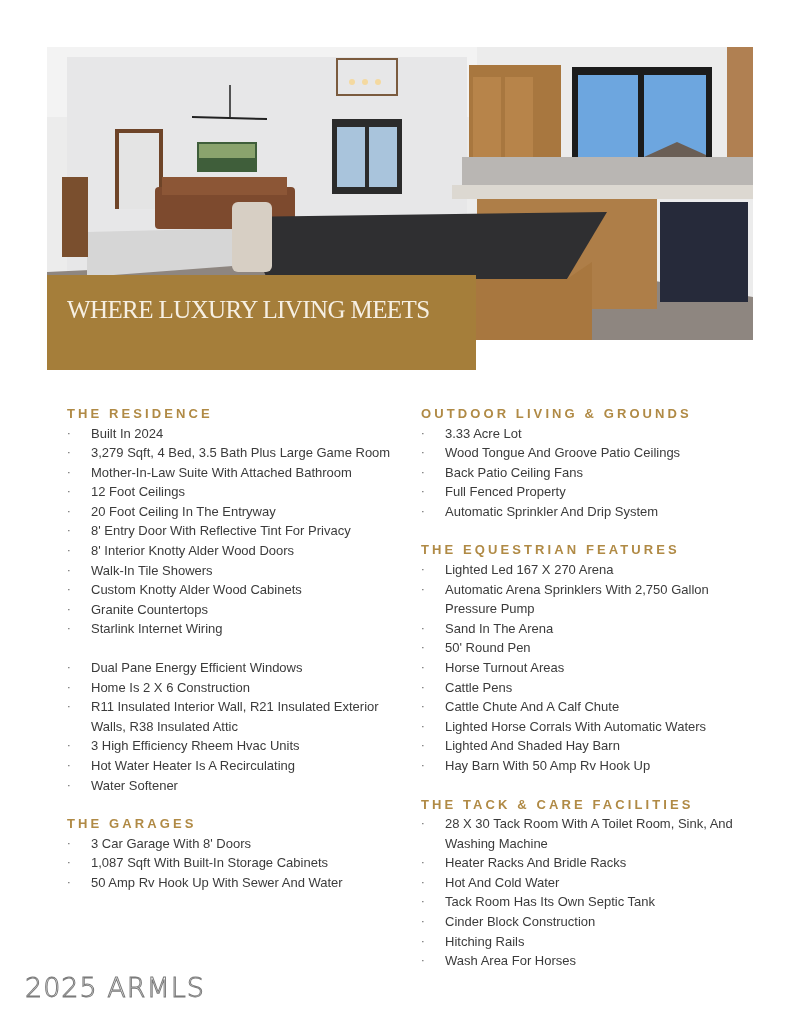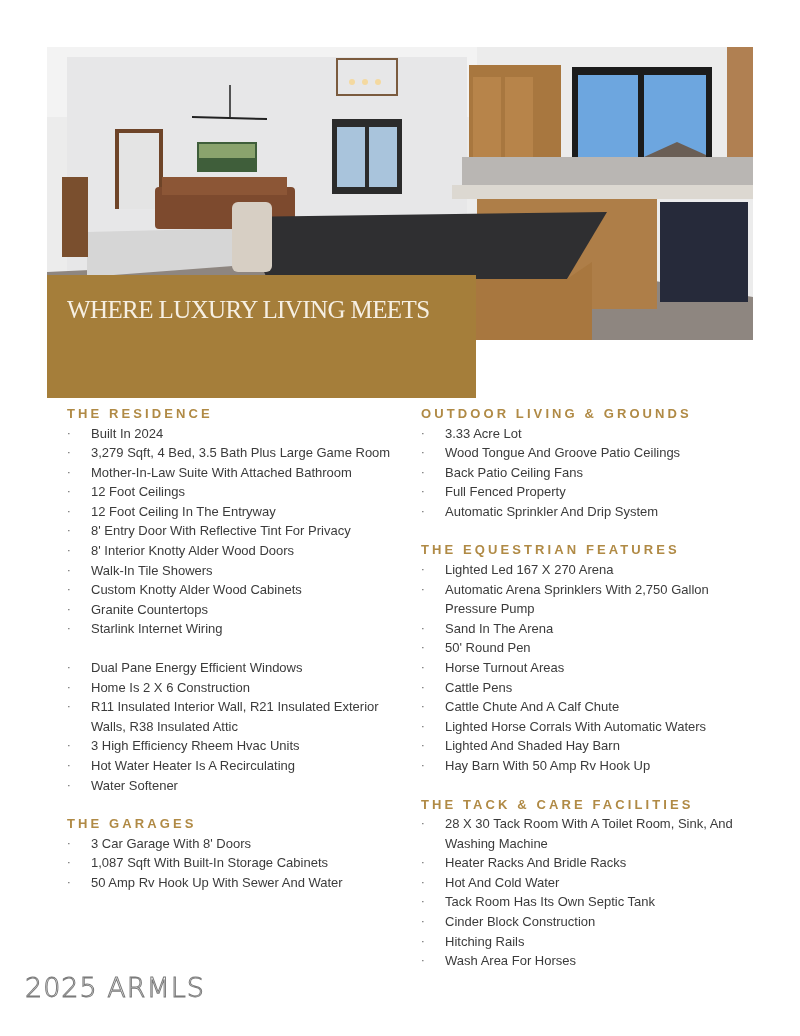--- a/index.html
+++ b/index.html
@@ -6,21 +6,21 @@
   html, body { width: 800px; height: 1036px; background: #ffffff; overflow: hidden; }
   body { position: relative; font-family: "Liberation Sans", sans-serif; color: #3a3a3a; }
 
   .photo {
     position: absolute; left: 47px; top: 47px; width: 706px; height: 293px;
     overflow: hidden; background: #e9e9e9;
   }
   .photo svg { display: block; width: 100%; height: 100%; }
 
   .banner {
-    position: absolute; left: 47px; top: 275px; width: 429px; height: 123px;
+    position: absolute; left: 47px; top: 275px; width: 429px; height: 95px;
     background: #a57e3a;
     padding: 17px 0 0 20px;
   }
   .banner-line {
     font-family: "Liberation Serif", serif;
     color: #f6efe2;
     font-size: 25px;
     letter-spacing: -0.6px;
     line-height: 36px;
     white-space: nowrap;
@@ -131,21 +131,21 @@
 </div>
 
 <div class="col left" id="col-left">
     <div class="section">
       <div class="section-title">THE RESIDENCE</div>
       <ul class="items">
         <li class="item"><span class="bullet">·</span><span>Built In 2024</span></li>
         <li class="item"><span class="bullet">·</span><span>3,279 Sqft, 4 Bed, 3.5 Bath Plus Large Game Room</span></li>
         <li class="item"><span class="bullet">·</span><span>Mother-In-Law Suite With Attached Bathroom</span></li>
         <li class="item"><span class="bullet">·</span><span>12 Foot Ceilings</span></li>
-        <li class="item"><span class="bullet">·</span><span>12 Foot Ceiling In The Entryway</span></li>
+        <li class="item"><span class="bullet">·</span><span>20 Foot Ceiling In The Entryway</span></li>
         <li class="item"><span class="bullet">·</span><span>8' Entry Door With Reflective Tint For Privacy</span></li>
         <li class="item"><span class="bullet">·</span><span>8' Interior Knotty Alder Wood Doors</span></li>
         <li class="item"><span class="bullet">·</span><span>Walk-In Tile Showers</span></li>
         <li class="item"><span class="bullet">·</span><span>Custom Knotty Alder Wood Cabinets</span></li>
         <li class="item"><span class="bullet">·</span><span>Granite Countertops</span></li>
         <li class="item"><span class="bullet">·</span><span>Starlink Internet Wiring</span></li>
       </ul>
     </div>
     <div class="section">
       <ul class="items">

